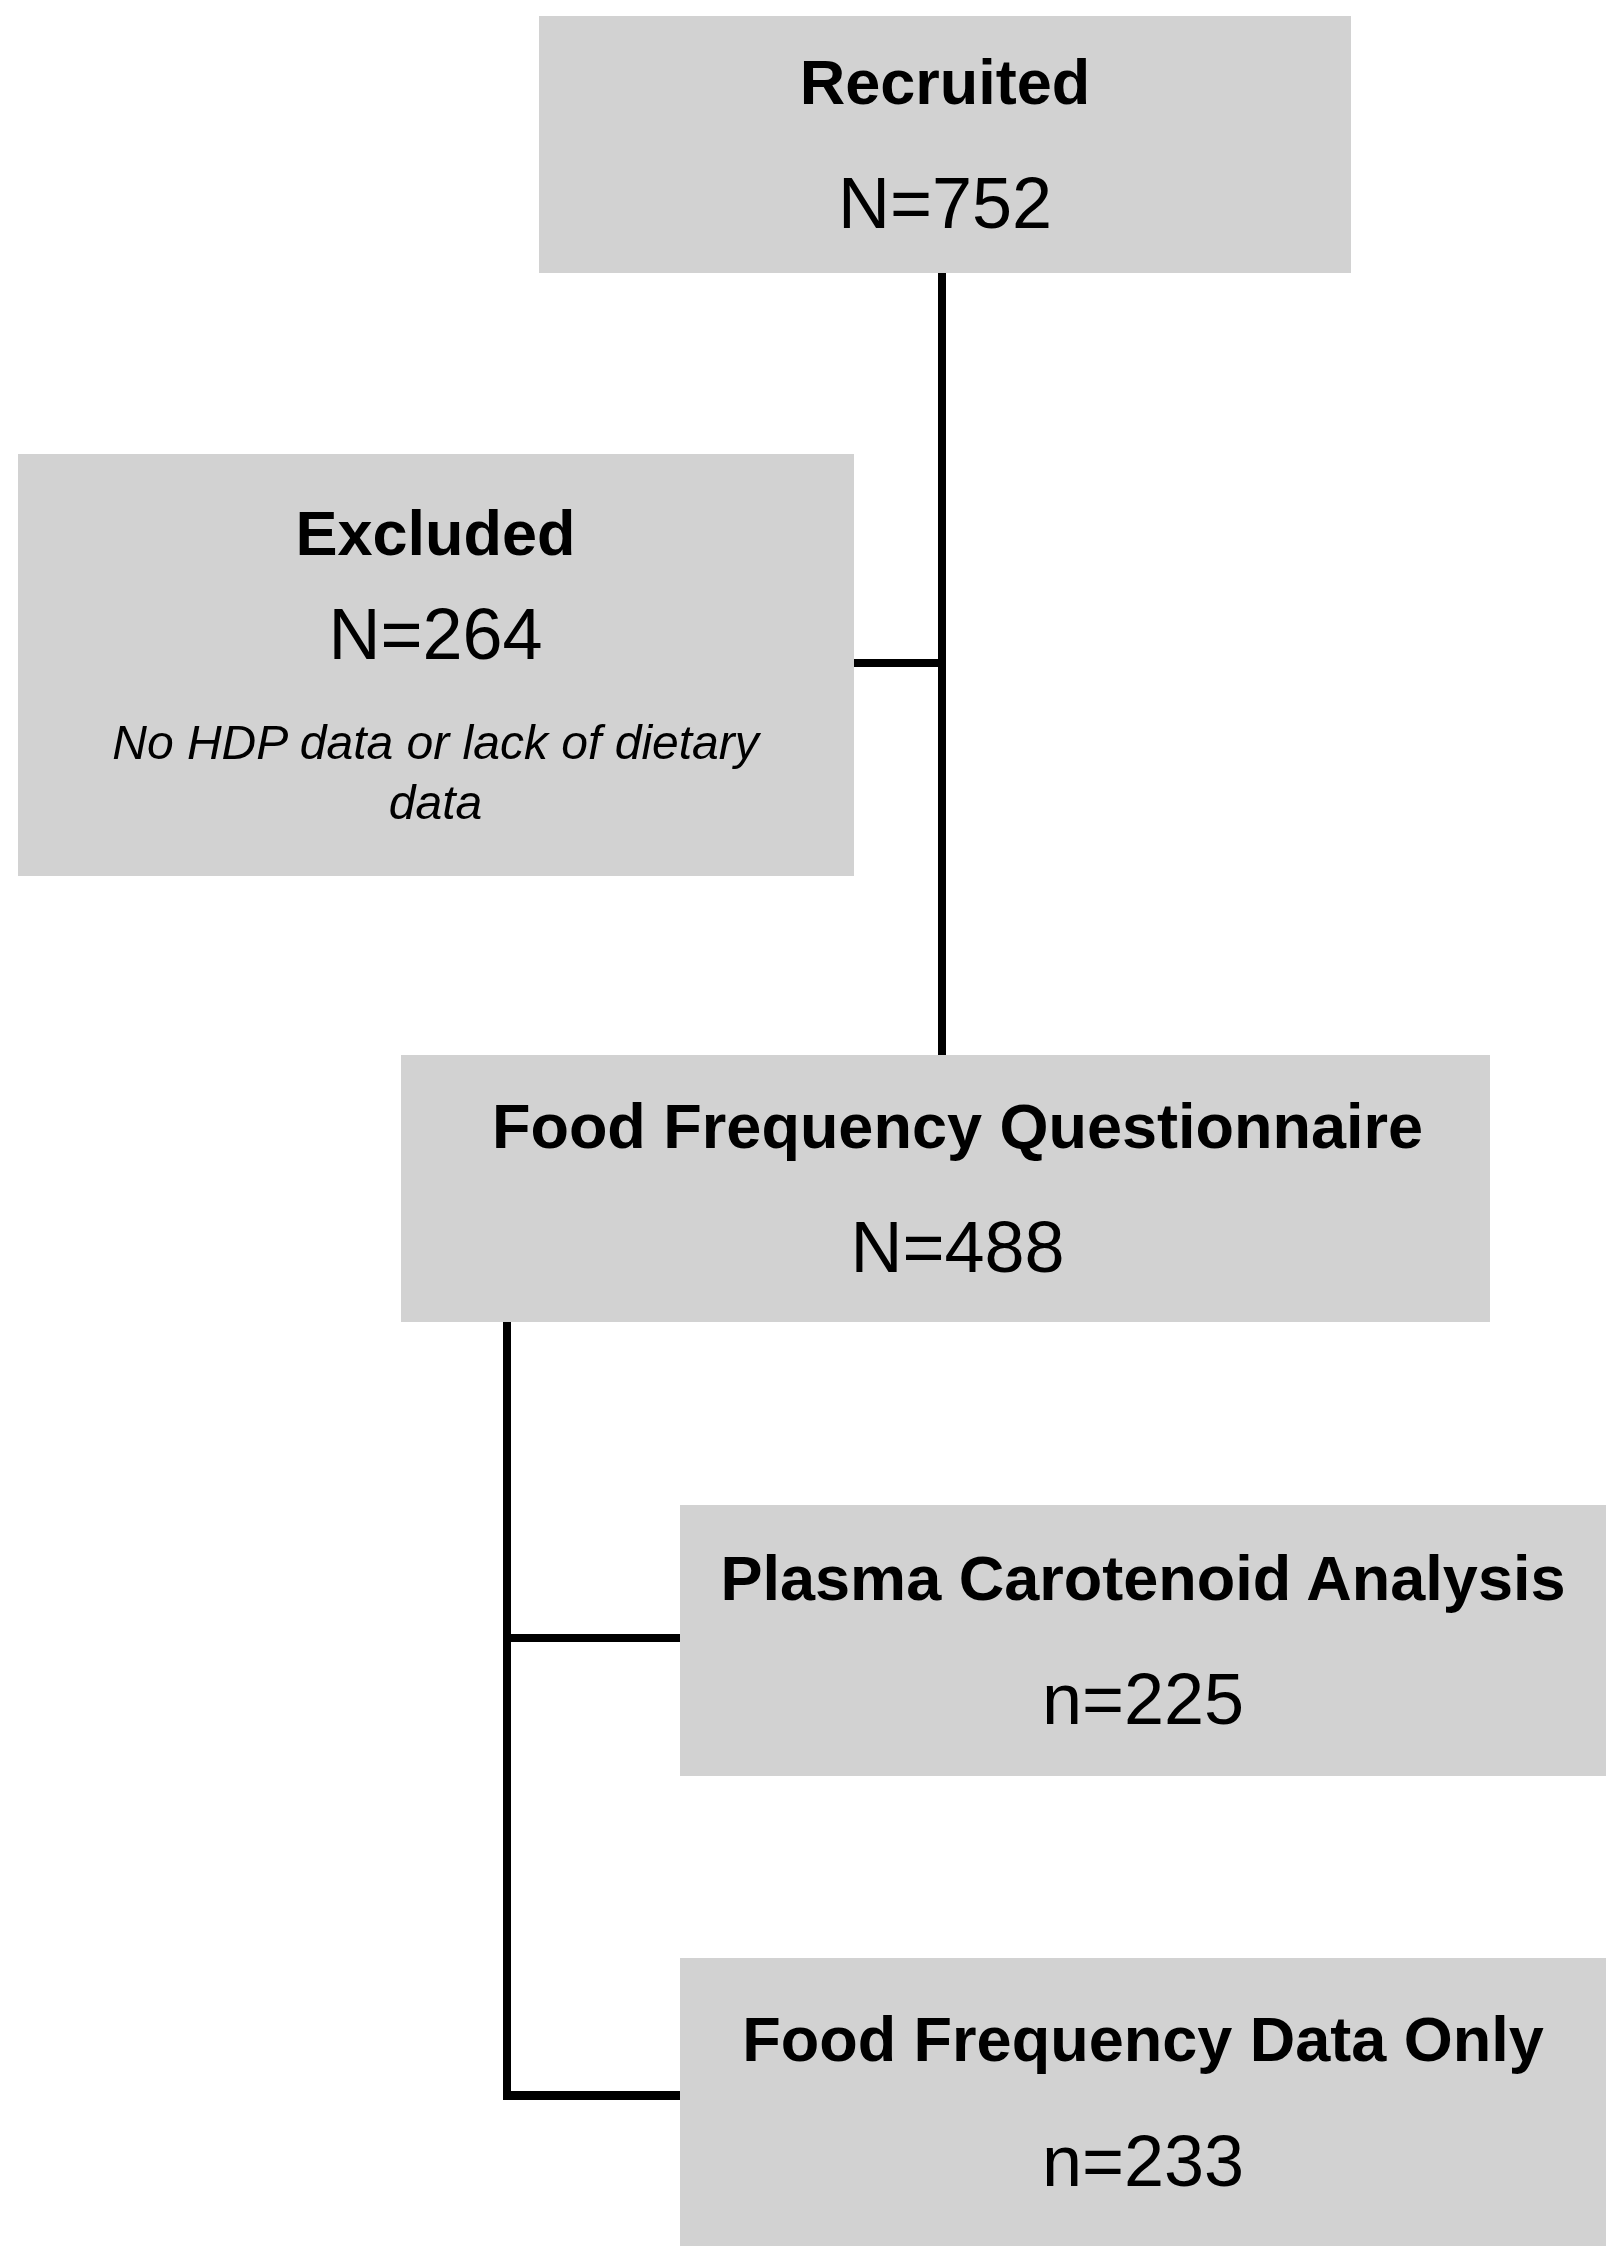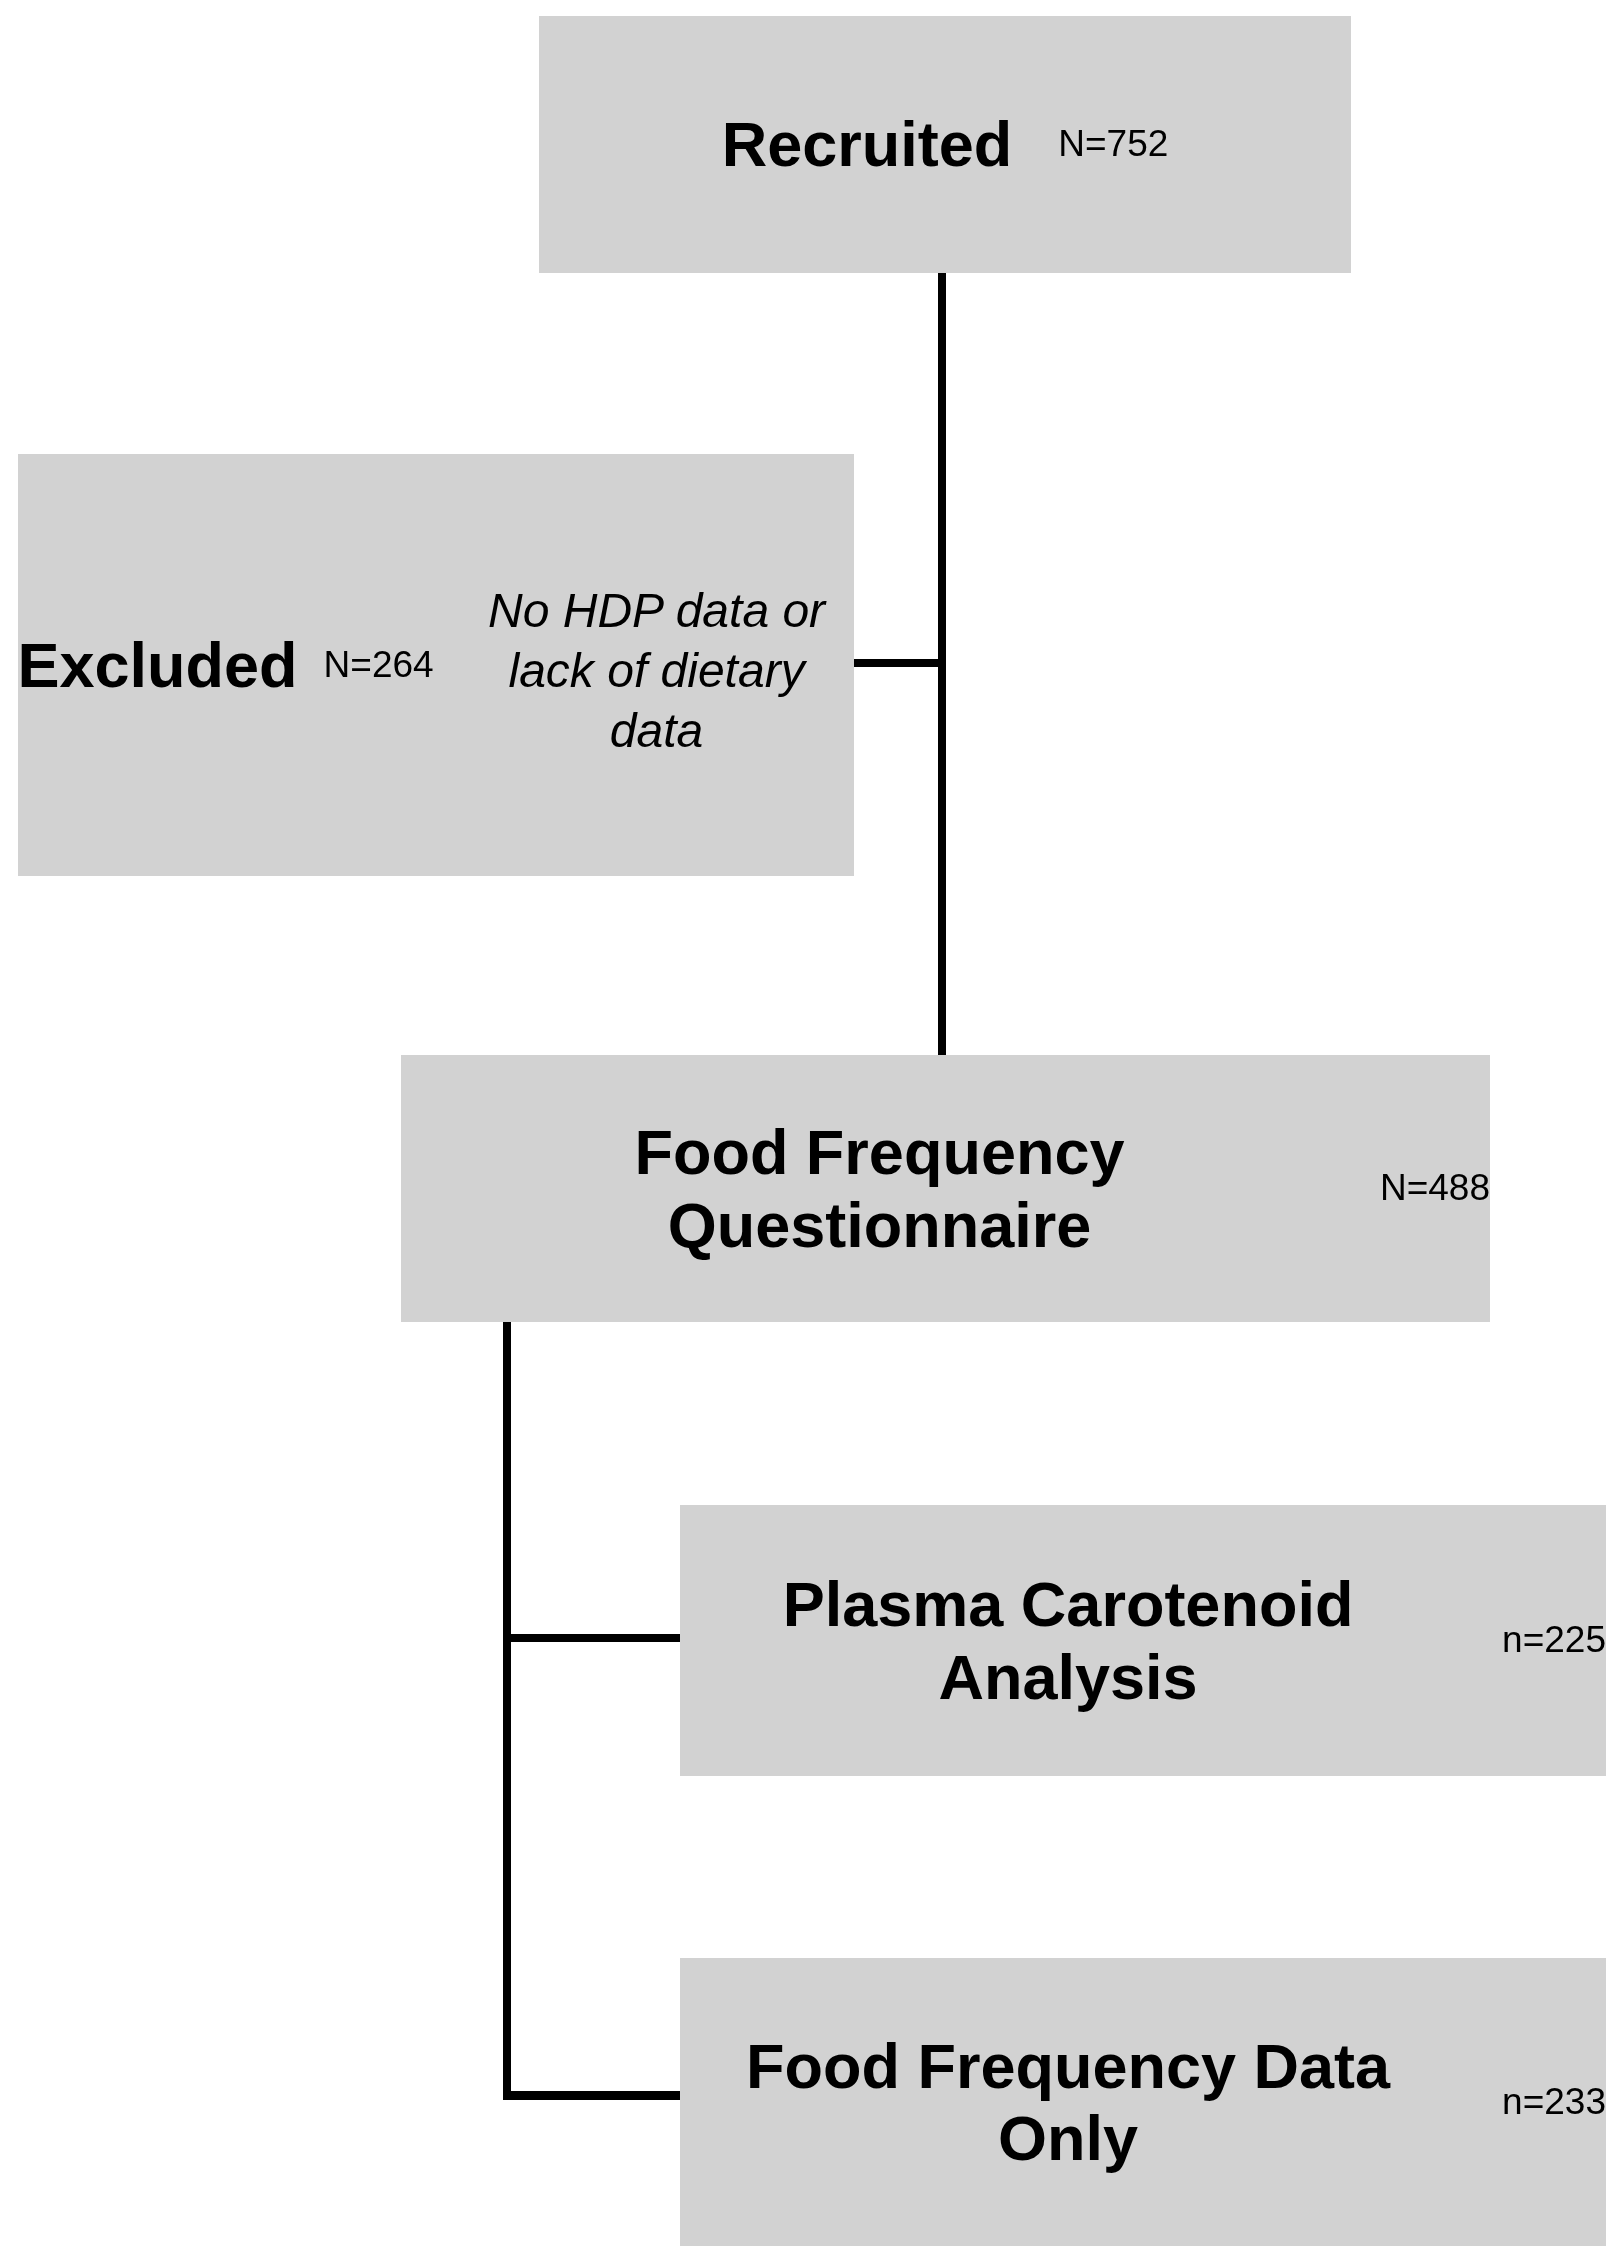--- a/index.html
+++ b/index.html
@@ -16,33 +16,34 @@
     height: 2261px;
     background: var(--bg);
     font-family: "Liberation Sans", sans-serif;
     color: var(--text);
     overflow: hidden;
   }
   .node {
     position: absolute;
     background: var(--box-fill);
     display: flex;
+    flex-direction: column;
     align-items: center;
     justify-content: center;
     text-align: center;
     gap: 46px;
   }
   .node-title {
     font-weight: 700;
     font-size: 63px;
     line-height: 1.15;
   }
   .node-count {
     font-weight: 400;
-    font-size: 37px;
+    font-size: 72px;
     line-height: 1.1;
   }
   .node-note {
     font-style: italic;
     font-weight: 400;
     font-size: 48px;
     line-height: 1.25;
     max-width: 648px;
     margin-top: 12.3px;
   }

